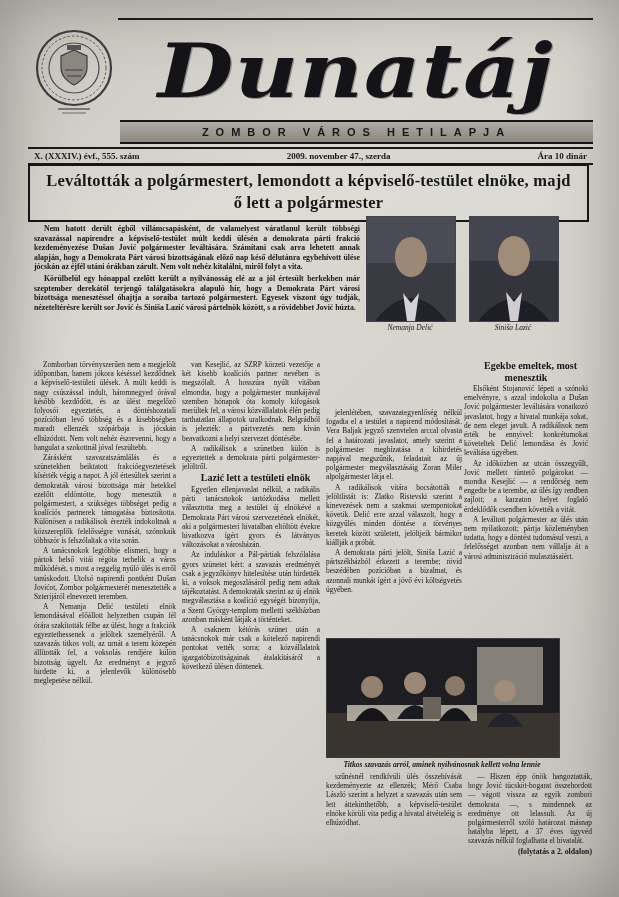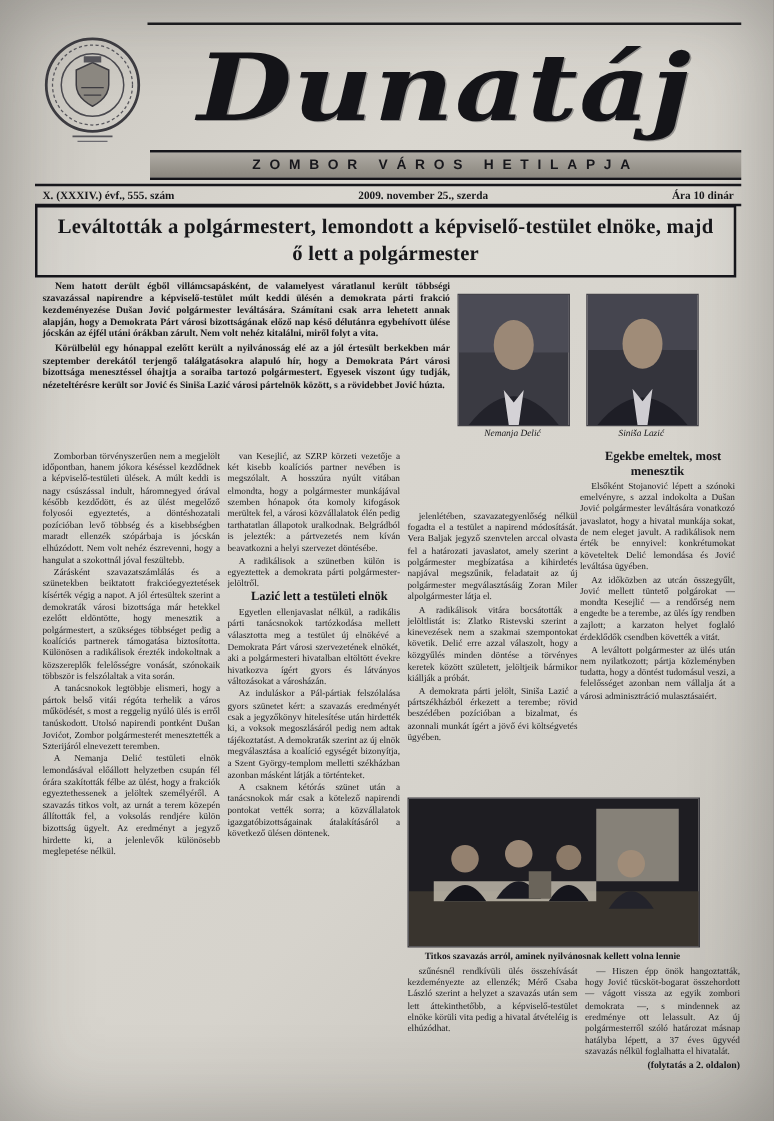--- a/index.html
+++ b/index.html
@@ -23,38 +23,38 @@
   .dateline{position:absolute;left:28px;top:147px;width:553px;
         border-top:2px solid #17171c;border-bottom:2px solid #17171c;
         padding:2px 6px;display:flex;justify-content:space-between;align-items:center;
         font-size:9px;font-weight:bold;}
   .headline-box{position:absolute;left:28px;top:164px;width:561px;border:2px solid #15151a;
         padding:4px 12px 6px;box-sizing:border-box;background:rgba(255,255,255,.12);}
   .headline{font-size:16.5px;font-weight:bold;text-align:center;line-height:1.32;letter-spacing:.2px;}
   .lead{position:absolute;left:34px;top:224px;width:326px;height:132px;overflow:hidden;
         font-weight:bold;font-size:7.8px;line-height:9.6px;text-align:justify;}
   .lead p{margin:0 0 2px;text-indent:10px;}
-  .portrait{position:absolute;top:235px;width:88px;}
+  .portrait{position:absolute;top:216px;width:88px;}
   #portrait1{left:366px;} #portrait2{left:469px;}
   .portrait svg{display:block;border:1px solid #44434a;}
   .pcap{font-style:italic;font-size:7.5px;text-align:center;margin-top:1px;}
   .col{position:absolute;top:360px;font-size:7.4px;line-height:9.2px;text-align:justify;overflow:hidden;}
   .col p{margin:0 0 1px;text-indent:9px;}
   #col1{left:34px;width:142px;height:518px;}
   #col2{left:182px;width:138px;height:518px;}
   #col3t{left:326px;width:136px;height:276px;margin-top:48px;}
   #col4t{left:464px;width:124px;height:276px;}
   #col3b{left:326px;top:772px;width:136px;height:106px;}
   #col4b{left:468px;top:772px;width:124px;height:106px;}
   .subhead{font-weight:bold;text-align:center;font-size:10px;line-height:11.5px;
         margin:5px 2px 6px;text-indent:0;}
   .subhead.first{margin-top:0;}
   .groupphoto{position:absolute;left:326px;top:638px;width:232px;}
   .groupphoto svg{display:block;border:1px solid #3c3b41;}
-  .gcap{font-weight:bold;font-size:7.6px;text-align:center;margin-top:2px;}
+  .gcap{font-style:italic;font-weight:bold;font-size:7.6px;text-align:center;margin-top:2px;}
   .continuation{font-weight:bold;text-align:right;text-indent:0;margin-top:3px;font-size:7.8px;}
 </style>
 </head>
 <body>
 
 <div class="page">
 
   <div class="top-rule"></div>
 
   <div class="seal">
@@ -74,21 +74,21 @@
   <div class="title-wrap">
     <span class="title">Dunatáj</span>
   </div>
 
   <div class="subbar">
     <span>ZOMBOR VÁROS HETILAPJA</span>
   </div>
 
   <div class="dateline">
     <span>X. (XXXIV.) évf., 555. szám</span>
-    <span>2009. november 25., szerda</span>
+    <span>2009. november 47., szerda</span>
     <span>Ára 10 dinár</span>
   </div>
 
   <div class="headline-box">
     <div class="headline">Leváltották a polgármestert, lemondott a képviselő-testület elnöke, majd ő lett a polgármester</div>
   </div>
 
   <div class="lead">
     <p>Nem hatott derült égből villámcsapásként, de valamelyest váratlanul került többségi szavazással napirendre a képviselő-testület múlt keddi ülésén a demokrata párti frakció kezdeményezése Dušan Jović polgármester leváltására. Számítani csak arra lehetett annak alapján, hogy a Demokrata Párt városi bizottságának előző nap késő délutánra egybehívott ülése jócskán az éjfél utáni órákban zárult. Nem volt nehéz kitalálni, miről folyt a vita.</p>
     <p>Körülbelül egy hónappal ezelőtt került a nyilvánosság elé az a jól értesült berkekben már szeptember derekától terjengő találgatásokra alapuló hír, hogy a Demokrata Párt városi bizottsága menesztéssel óhajtja a soraiba tartozó polgármestert. Egyesek viszont úgy tudják, nézeteltérésre került sor Jović és Siniša Lazić városi pártelnök között, s a rövidebbet Jović húzta.</p>

